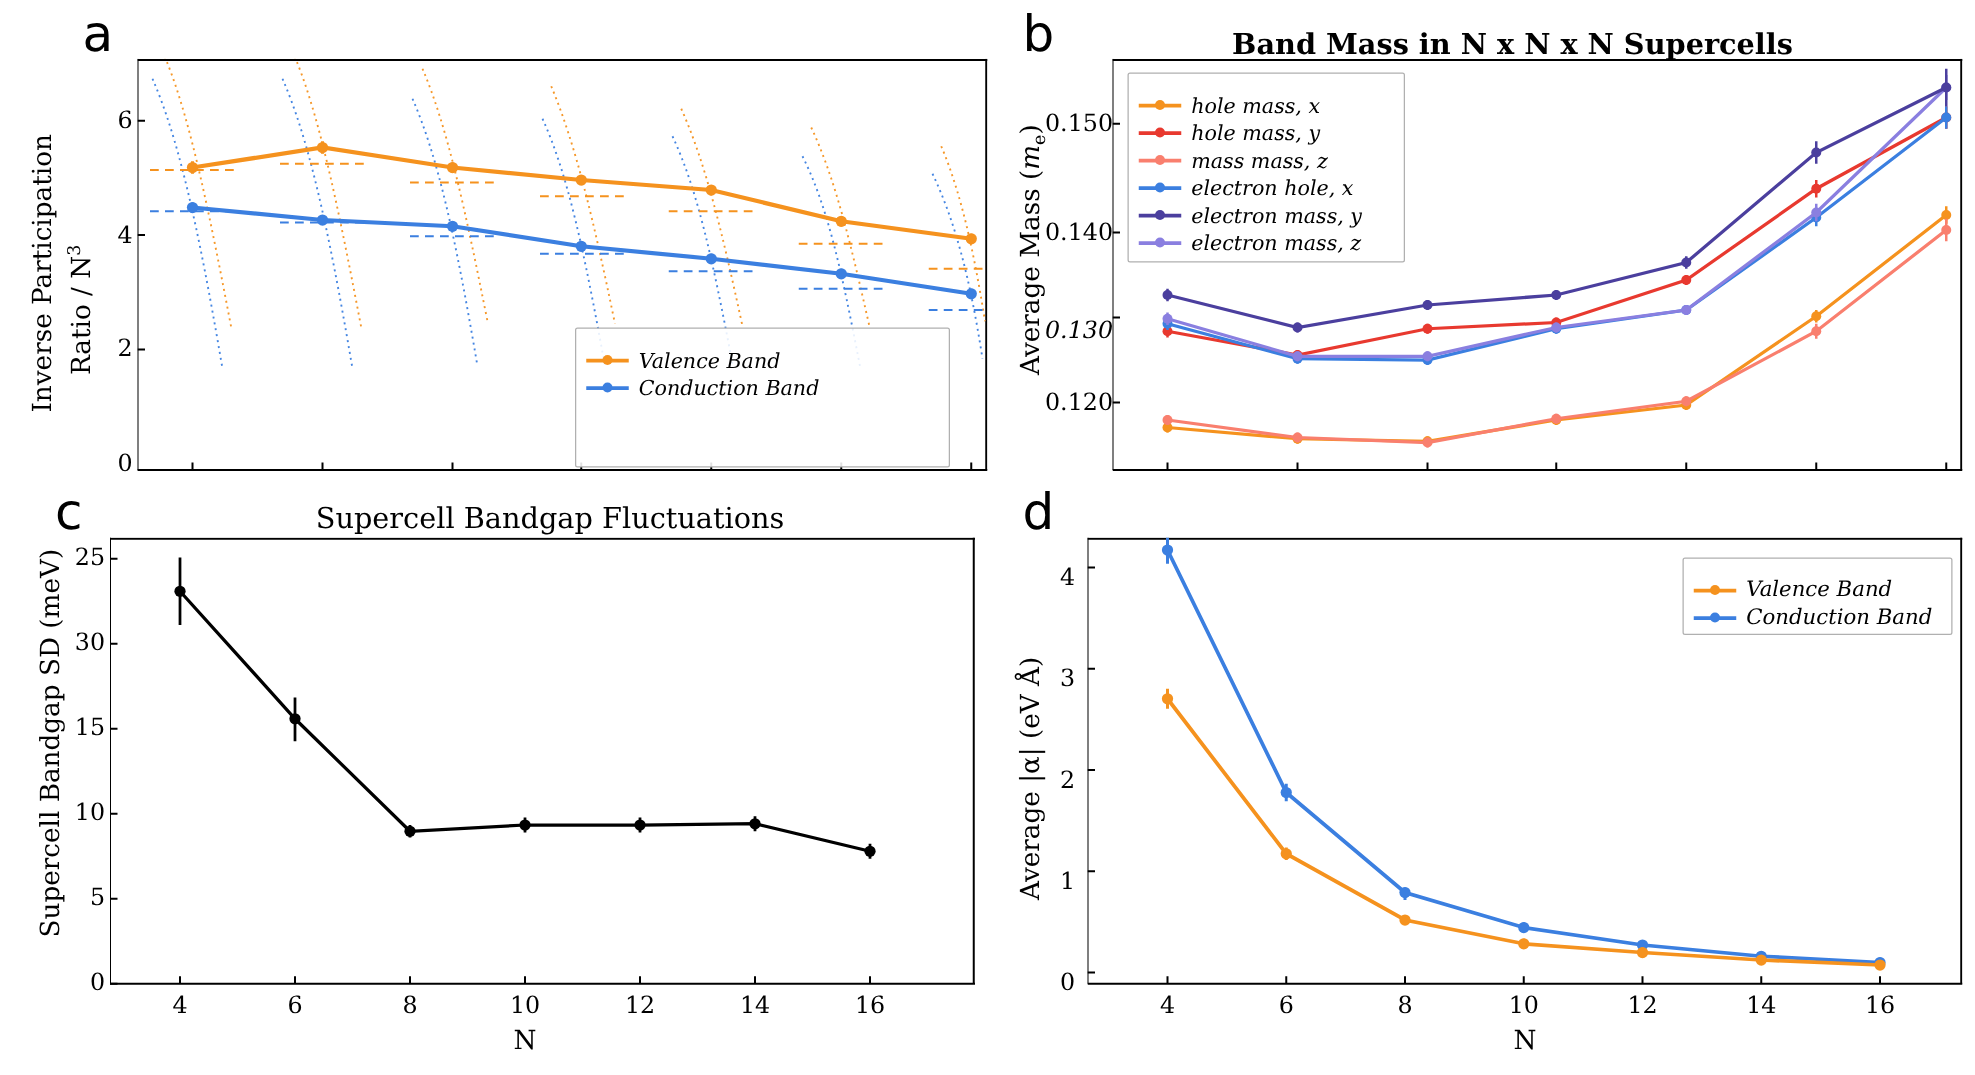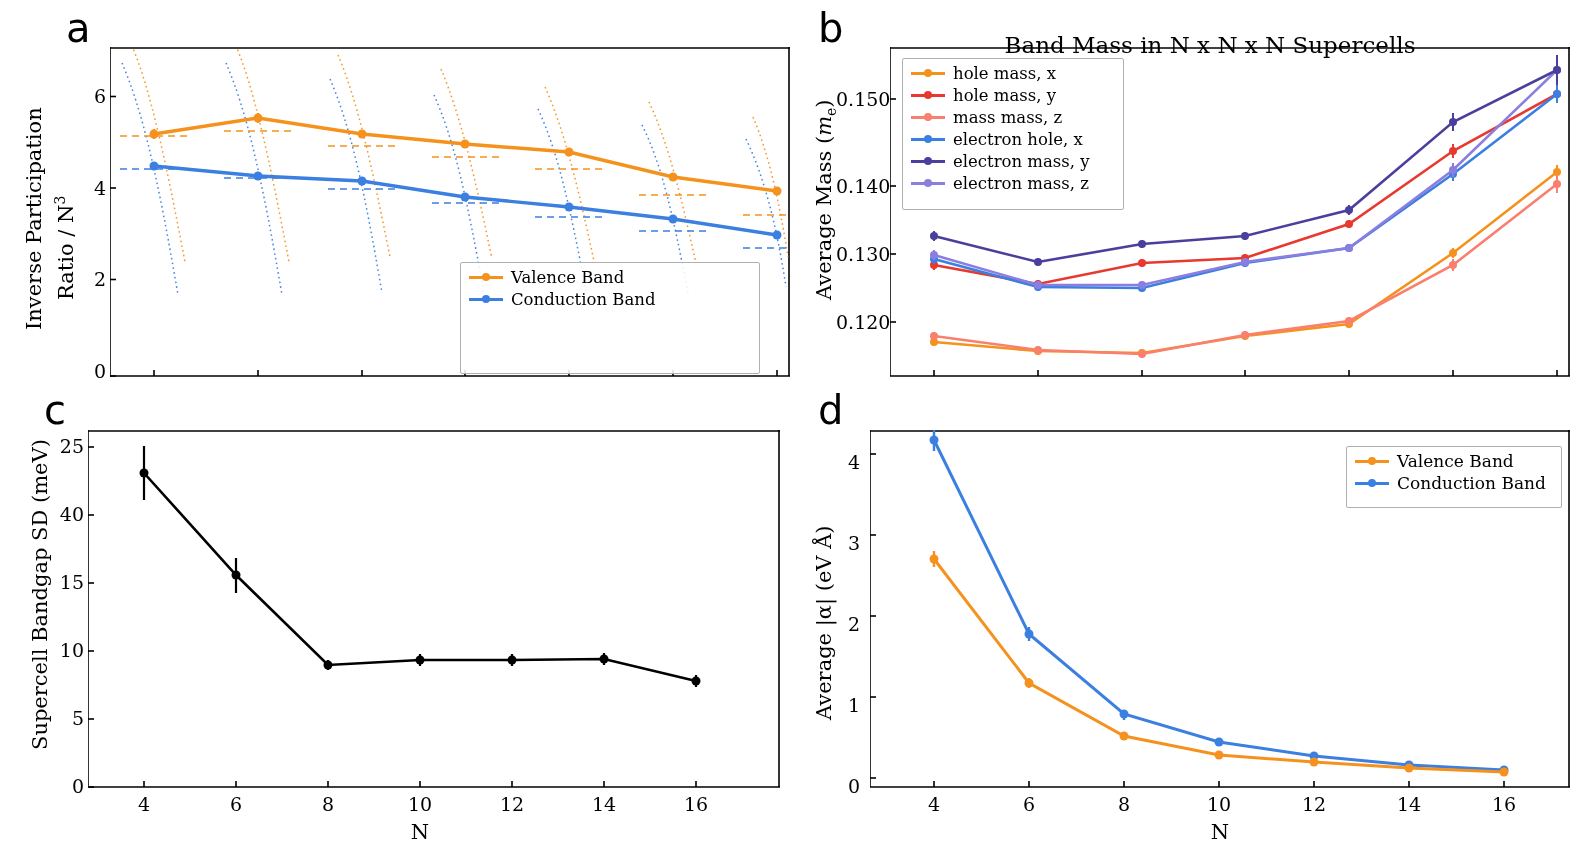--- a/index.html
+++ b/index.html
@@ -60,22 +60,23 @@
   }
   .tick-label.y {
     transform: translateY(-50%);
     text-align: right;
   }
   .legend-box {
     position: absolute;
     border: 1px solid #b0b0b0;
     background: rgba(255,255,255,0.88);
     border-radius: 2px;
-    padding: 3px 8px;
+    padding: 14px 8px;
     box-sizing: border-box;
+    font-style: italic;
   }
   .legend-row {
     display: flex;
     align-items: center;
     height: 22px;
     white-space: nowrap;
   }
   .legend-sample {
     width: 34px;
     height: 14px;
@@ -252,28 +253,28 @@
             <span class="ln" style="background:#3b7fe0;"></span>
             <span class="mk" style="background:#3b7fe0;border-radius:50%;"></span>
           </span>
         <span class="legend-text small">Conduction Band</span>
       </div>
     </div>
   </div>
 
   <div class="panel" style="left:790px; top:0px; width:790px; height:400px;">
     <div class="panel-letter" style="left:28px; top:8px;">b</div>
-    <div class="panel-title" style="left:80px; top:32px; width:680px;">Band Mass in N x N x N Supercells</div>
+    <div class="panel-title" style="left:80px; top:22px; width:680px;font-weight:bold;">Band Mass in N x N x N Supercells</div>
 
     <div class="axis-label vertical" style="left:22px; top:300px;">
       <span>Average Mass (</span><i>m</i><sub style="font-size:14px;">e</sub><span>)</span>
     </div>
 
     <div class="tick-label y" style="left:46px; top:322px; width:50px;">0.120</div>
-    <div class="tick-label y" style="left:46px; top:254px; width:50px;">0.130</div>
+    <div class="tick-label y" style="left:46px; top:264px; width:50px;font-style:italic;">0.130</div>
     <div class="tick-label y" style="left:46px; top:186px; width:50px;">0.140</div>
     <div class="tick-label y" style="left:46px; top:99px; width:50px;">0.150</div>
 
     <svg width="680" height="345" viewBox="0 0 680 345" style="position:absolute; left:100px; top:47px;">
       <line x1="0" y1="0" x2="0" y2="329" stroke="#000" stroke-width="1.6"></line>
       <line x1="0" y1="329" x2="680" y2="329" stroke="#000" stroke-width="1.6"></line>
       <line x1="679" y1="0" x2="679" y2="329" stroke="#000" stroke-width="1.6"></line>
       <line x1="0" y1="1" x2="680" y2="1" stroke="#000" stroke-width="1.6"></line>
 
       <line x1="0" y1="275" x2="6" y2="275" stroke="#000" stroke-width="1.6"></line>
@@ -450,29 +451,30 @@
             <span class="ln" style="background:#8a7fe0;"></span>
             <span class="mk" style="background:#8a7fe0;border-radius:50%;"></span>
           </span>
         <span class="legend-text small">electron mass, z</span>
       </div>
     </div>
   </div>
 
   <div class="panel" style="left:0px; top:390px; width:790px; height:470px;">
     <div class="panel-letter" style="left:44px; top:0px;">c</div>
+    <div class="panel-title" style="left:110px; top:12px; width:660px;">Supercell Bandgap Fluctuations</div>
 
     <div class="axis-label vertical" style="left:28px; top:360px;">Supercell Bandgap SD (meV)</div>
     <div class="axis-label" style="left:420px; top:430px; transform:translateX(-50%);">N</div>
 
     <div class="tick-label y" style="left:50px; top:396px; width:34px;">0</div>
     <div class="tick-label y" style="left:50px; top:328px; width:34px;">5</div>
     <div class="tick-label y" style="left:50px; top:260px; width:34px;">10</div>
     <div class="tick-label y" style="left:50px; top:192px; width:34px;">15</div>
-    <div class="tick-label y" style="left:50px; top:124px; width:34px;">40</div>
+    <div class="tick-label y" style="left:50px; top:124px; width:34px;">30</div>
     <div class="tick-label y" style="left:50px; top:56px; width:34px;">25</div>
 
     <div class="tick-label x" style="left:144px; top:403px;">4</div>
     <div class="tick-label x" style="left:236px; top:403px;">6</div>
     <div class="tick-label x" style="left:328px; top:403px;">8</div>
     <div class="tick-label x" style="left:420px; top:403px;">10</div>
     <div class="tick-label x" style="left:512px; top:403px;">12</div>
     <div class="tick-label x" style="left:604px; top:403px;">14</div>
     <div class="tick-label x" style="left:696px; top:403px;">16</div>
 

